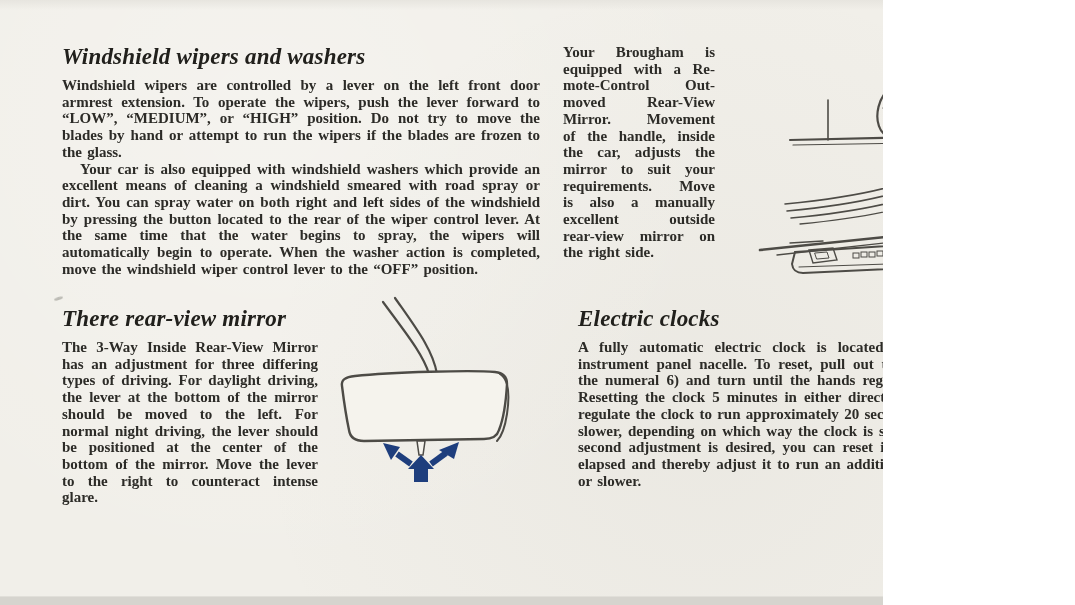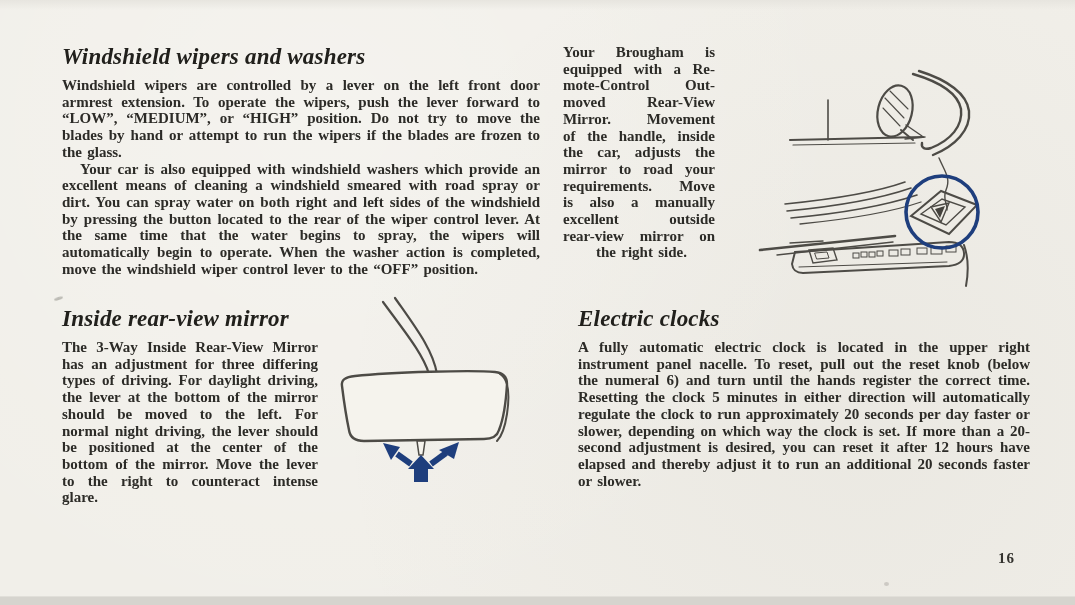--- a/index.html
+++ b/index.html
@@ -1,35 +1,35 @@
 <!DOCTYPE html>
 <html><head>
 <meta charset="utf-8">
 <style>
   html,body { margin:0; padding:0; }
   .page {
-    position:relative; width:1075px; height:605px; overflow:hidden;
+    position:relative; width:883px; height:605px; overflow:hidden;
     background:#f1efe9;
     background-image: radial-gradient(circle at 30% 20%, rgba(255,255,255,.25), rgba(0,0,0,0) 60%),
                       radial-gradient(circle at 80% 70%, rgba(120,115,100,.05), rgba(0,0,0,0) 55%);
     font-family:"Liberation Serif", serif; color:#2c2b27;
   }
   .edge-top { position:absolute; left:0; top:0; width:1075px; height:10px;
     background:linear-gradient(#e7e5df, rgba(231,229,223,0)); }
   .edge-bottom { position:absolute; left:0; bottom:0; width:1075px; height:8px;
     background:#d6d4ce; border-top:1px solid #e1dfd9; }
   .sec { position:absolute; }
   .sec-title { font-style:italic; font-weight:bold; font-size:23px; line-height:26px;
     letter-spacing:.2px; color:#21201c; margin:0 0 7px 0; }
   .body-text { font-weight:bold; font-size:15px; line-height:16.7px;
     text-align:justify; word-spacing:1.5px; color:#2c2b27; }
   .body-text p { margin:0; }
   .body-text p.indent { text-indent:18px; }
   .jlines div { text-align:justify; text-align-last:justify; }
-  .jlines div:last-child { text-align-last:left;margin-left:33px; }
+  .jlines div:last-child { text-align-last:left; }
   .col-narrow { width:152px; }
   .illus { position:absolute; }
   .page-num { position:absolute; left:62px; top:550px; width:953px; text-align:right;
     font-weight:bold; font-size:15px; color:#34332f; letter-spacing:1px; }
   .smudge { position:absolute; border-radius:50%; pointer-events:none; }
   .s1 { left:54px; top:297px; width:9px; height:3px; background:rgba(90,88,80,.35);
         transform:rotate(-18deg); filter:blur(.4px); }
   .s2 { left:884px; top:582px; width:5px; height:4px; background:rgba(90,88,80,.22); filter:blur(.6px); }
 </style>
 </head>
@@ -50,21 +50,21 @@
 
   <div class="sec" style="left:563px; top:44px; width:452px;">
     <div class="body-text col-narrow jlines">
         <div>Your Brougham is</div>
         <div>equipped with a Re-</div>
         <div>mote-Control Out-</div>
         <div>moved Rear-View</div>
         <div>Mirror. Movement</div>
         <div>of the handle, inside</div>
         <div>the car, adjusts the</div>
-        <div>mirror to road your</div>
+        <div>mirror to suit your</div>
         <div>requirements. Move</div>
         <div>is also a manually</div>
         <div>excellent outside</div>
         <div>rear-view mirror on</div>
         <div>the right side.</div>
       </div>
   </div>
 
   <svg class="illus" style="left:755px; top:64px;" width="260" height="225" viewBox="0 0 260 225">
     <g fill="none" stroke="#4d4b46" stroke-width="2" stroke-linecap="round">
@@ -120,21 +120,21 @@
         <rect x="176" y="183" width="11" height="7" stroke-width="1"></rect>
         <rect x="191" y="182" width="10" height="6" stroke-width="1"></rect>
       </g>
       <path d="M209,181 C214,195 213,211 211,222" stroke-width="2"></path>
 
       <circle cx="187" cy="148" r="36" stroke="#1e3e7d" stroke-width="3.6"></circle>
     </g>
   </svg>
 
   <div class="sec" style="left:62px; top:306px; width:256px;">
-    <h2 class="sec-title">Inside rear-view mirror</h2>
+    <h2 class="sec-title">There rear-view mirror</h2>
     <div class="body-text">
       <p>The 3-Way Inside Rear-View Mirror has an adjustment for three differing types of driving. For daylight driving, the lever at the bottom of the mirror should be moved to the left. For normal night driving, the lever should be positioned at the center of the bottom of the mirror. Move the lever to the right to counteract intense glare.</p>
     </div>
   </div>
 
   <svg class="illus" style="left:331px; top:292px;" width="220" height="212" viewBox="0 0 220 212">
     <g fill="none" stroke="#4d4b46" stroke-width="2.2" stroke-linecap="round">
 
       <path d="M52,10 C74,40 92,62 98,82"></path>
       <path d="M64,6 C85,36 102,58 106,82"></path>

